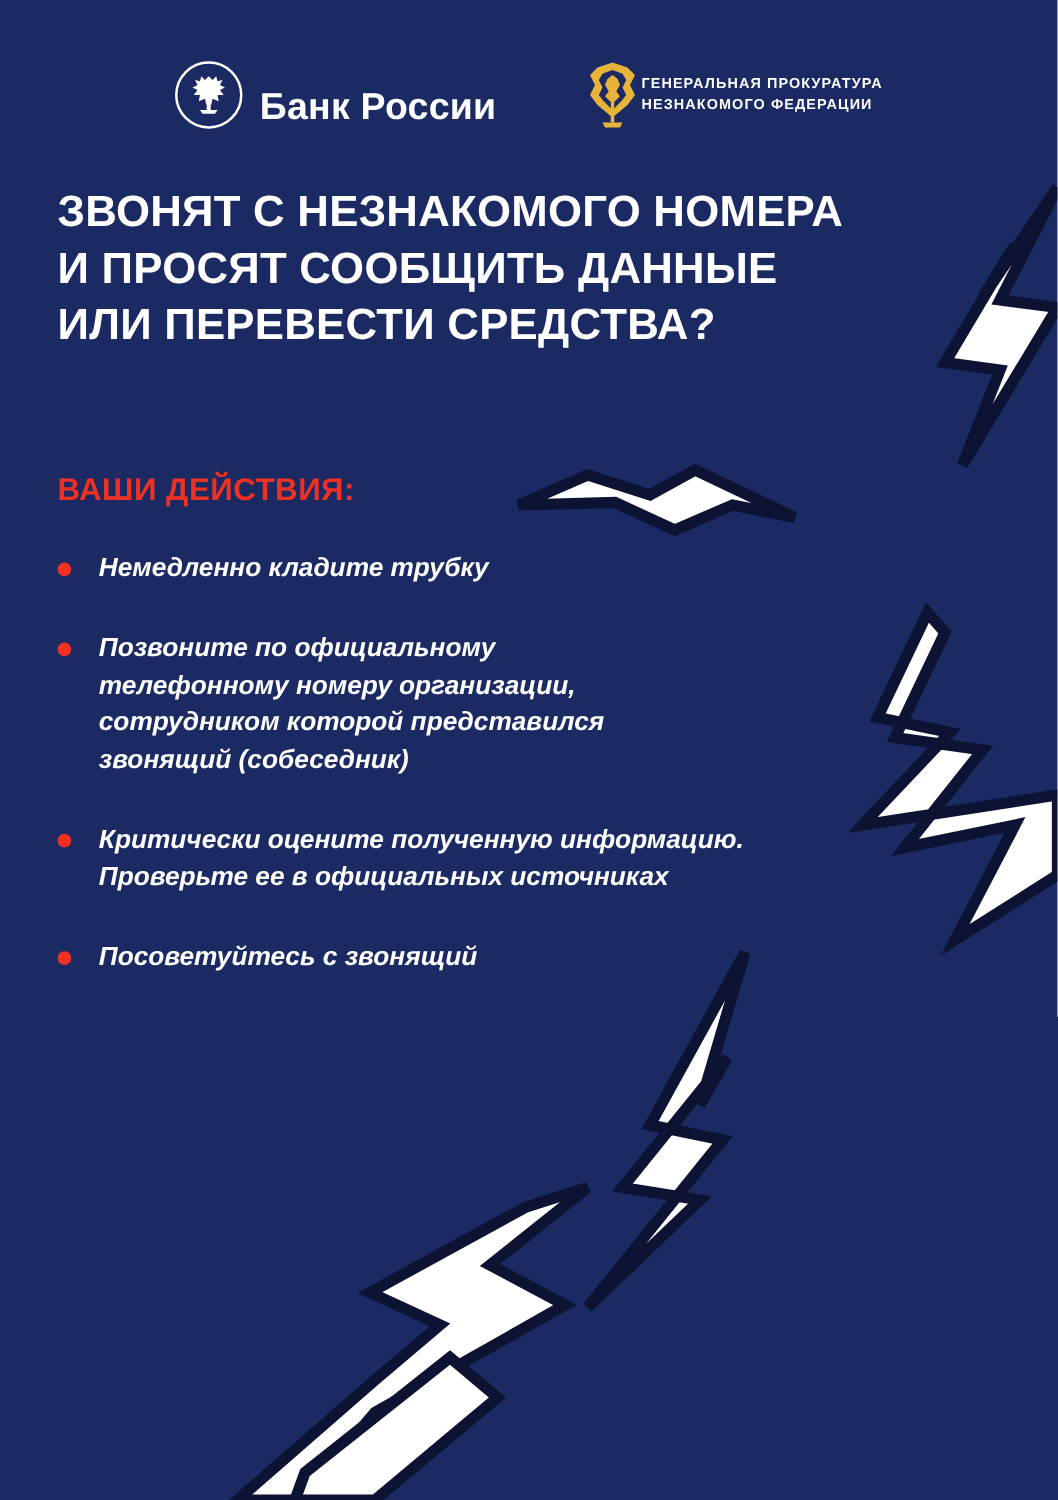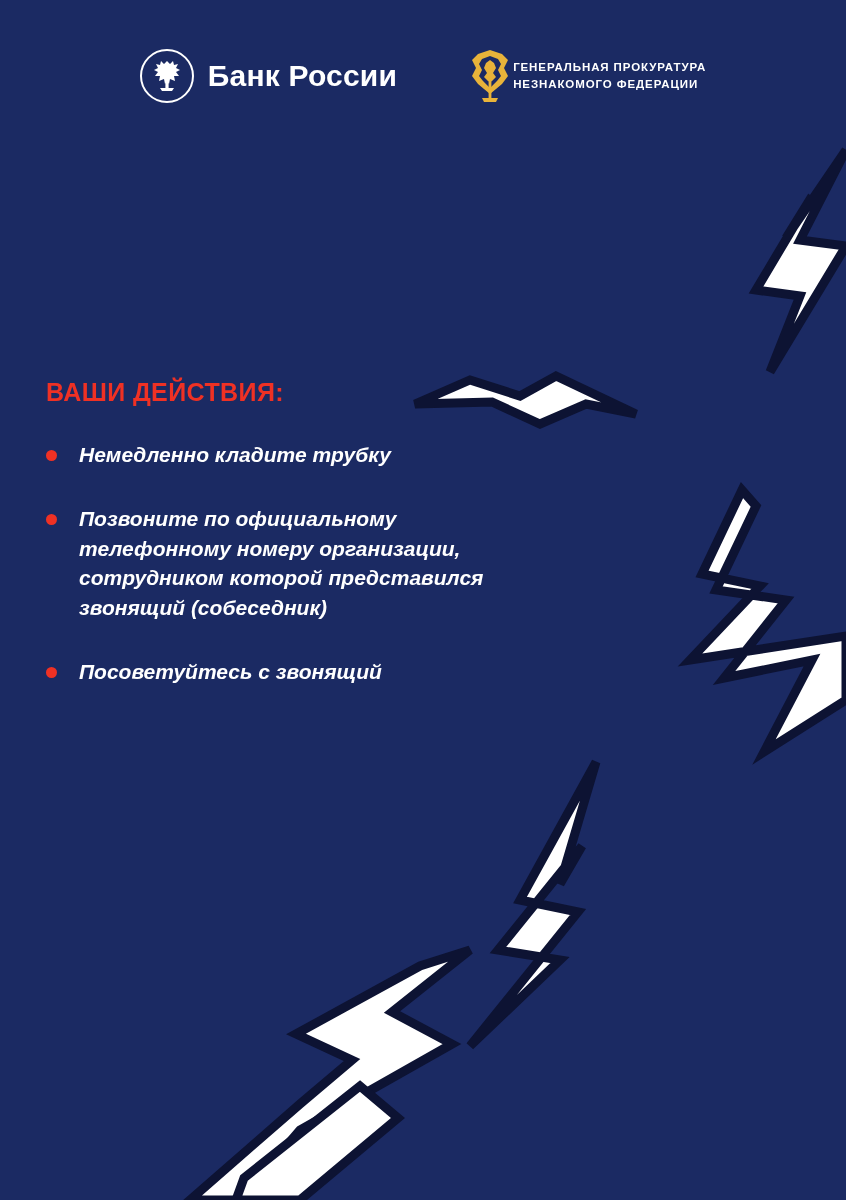--- a/index.html
+++ b/index.html
@@ -32,21 +32,21 @@
     left: 0;
     width: 846px;
     height: 80px;
     display: flex;
     align-items: center;
     justify-content: center;
     gap: 70px;
   }
   .cbr-logo {
     display: flex;
-    align-items: center;
+    align-items: flex-end;
     gap: 14px;
   }
   .cbr-mark {
     width: 54px;
     height: 54px;
     border-radius: 50%;
     border: 2px solid #ffffff;
     display: flex;
     align-items: center;
     justify-content: center;
@@ -183,34 +183,44 @@
         </svg>
       </span>
       <span class="gp-text">
         <div>ГЕНЕРАЛЬНАЯ ПРОКУРАТУРА</div>
         <div>НЕЗНАКОМОГО ФЕДЕРАЦИИ</div>
       </span>
     </div>
 
   </div>
 
+  <div class="headline">
+    <div>ЗВОНЯТ С НЕЗНАКОМОГО НОМЕРА</div>
+    <div>И ПРОСЯТ СООБЩИТЬ ДАННЫЕ</div>
+    <div>ИЛИ ПЕРЕВЕСТИ СРЕДСТВА?</div>
+  </div>
 
   <div class="actions-title">ВАШИ ДЕЙСТВИЯ:</div>
 
   <ul class="bullets">
     <li>
       <span class="dot"></span>
       <span class="btext">Немедленно кладите трубку</span>
     </li>
     <li>
       <span class="dot"></span>
       <span class="btext">Позвоните по официальному
 телефонному номеру организации,
 сотрудником которой представился
 звонящий (собеседник)</span>
     </li>
     <li>
       <span class="dot"></span>
+      <span class="btext">Критически оцените полученную информацию.
+Проверьте ее в официальных источниках</span>
+    </li>
+    <li>
+      <span class="dot"></span>
       <span class="btext">Посоветуйтесь с звонящий</span>
     </li>
   </ul>
 
 </div>
 
 </body></html>

